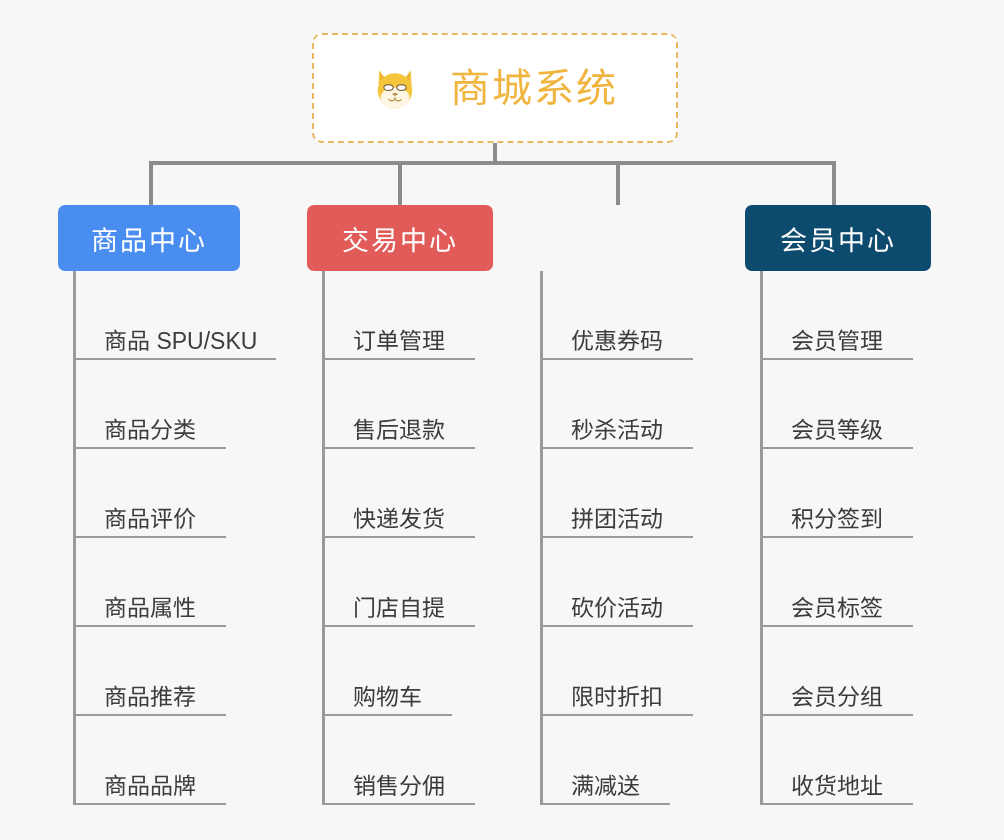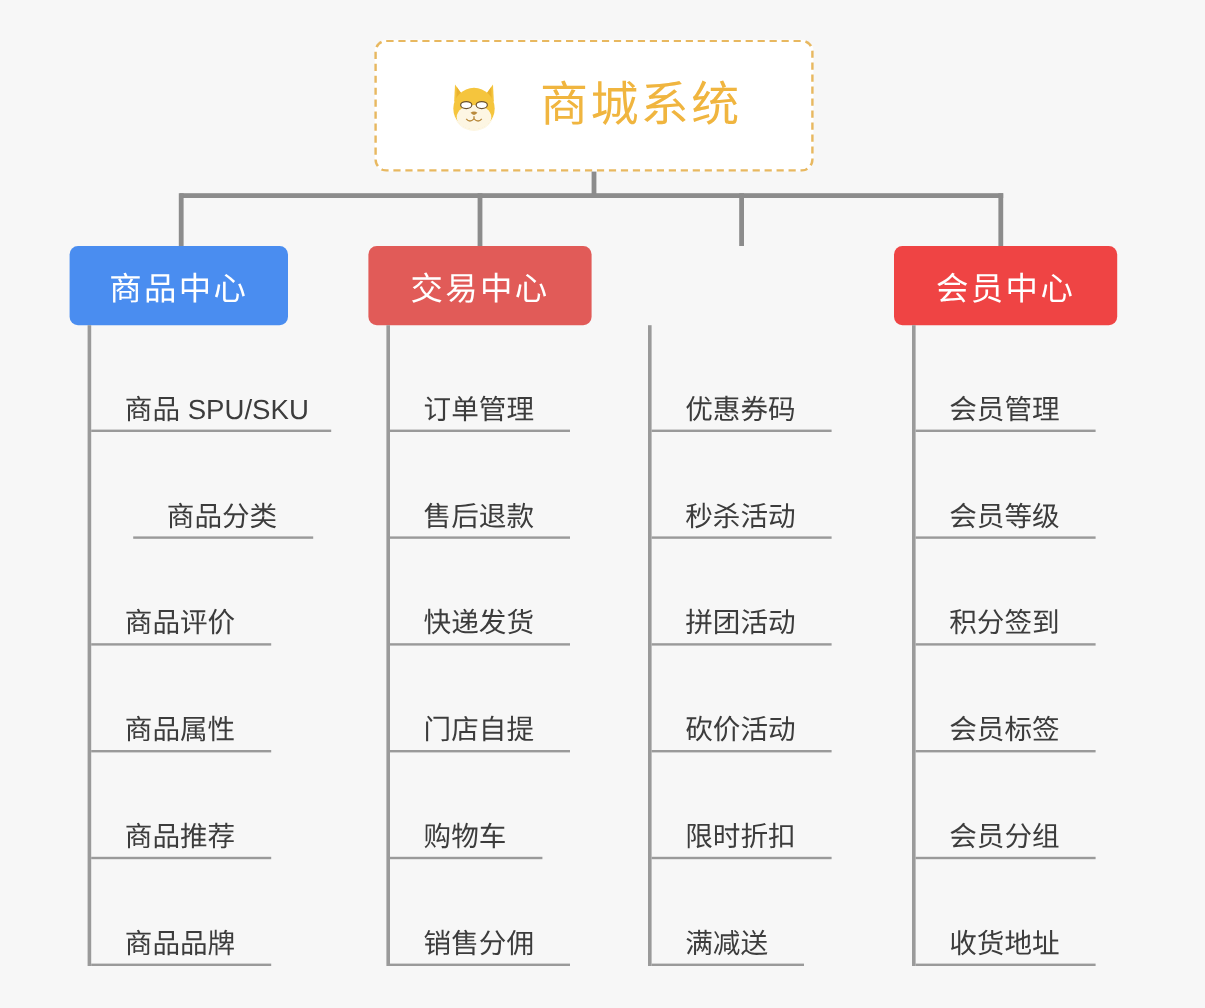--- a/index.html
+++ b/index.html
@@ -139,30 +139,30 @@
   <div class="conn conn-v" style="left:398px; top:161px; height:44px;"></div>
   <div class="conn conn-v" style="left:616px; top:161px; height:44px;"></div>
   <div class="conn conn-v" style="left:832px; top:161px; height:44px;"></div>
 
   <div class="cat-box" style="left:58px; width:182px; background:#4a8df0;">
     <span>商品中心</span>
   </div>
   <div class="cat-box" style="left:307px; width:186px; background:#e15b58;">
     <span>交易中心</span>
   </div>
-  <div class="cat-box" style="left:745px; width:186px; background:#ef4444;">
+  <div class="cat-box" style="left:745px; width:186px; background:#0c4a6e;">
     <span>会员中心</span>
   </div>
 
   <div class="leaf-col" style="left:73px;">
       <div class="leaf-stem" style="height: 534px;"></div>
       <div class="leaf-item" style="top: 0px; width: 200px;">
         <span class="leaf-label">商品 SPU/SKU</span>
       </div>
-      <div class="leaf-item" style="top: 89px; width: 150px; margin-left: 35px;">
+      <div class="leaf-item" style="top: 89px; width: 150px;">
         <span class="leaf-label">商品分类</span>
       </div>
       <div class="leaf-item" style="top: 178px; width: 150px;">
         <span class="leaf-label">商品评价</span>
       </div>
       <div class="leaf-item" style="top: 267px; width: 150px;">
         <span class="leaf-label">商品属性</span>
       </div>
       <div class="leaf-item" style="top: 356px; width: 150px;">
         <span class="leaf-label">商品推荐</span>

